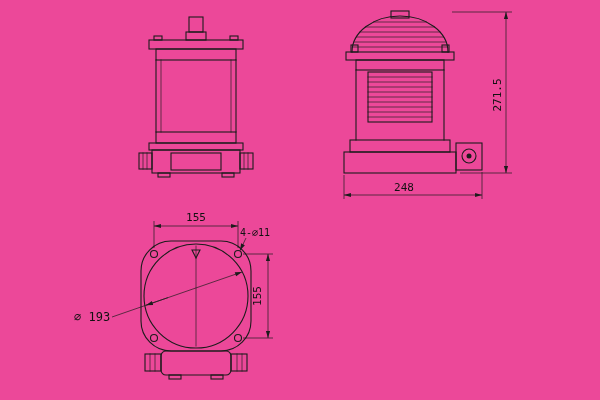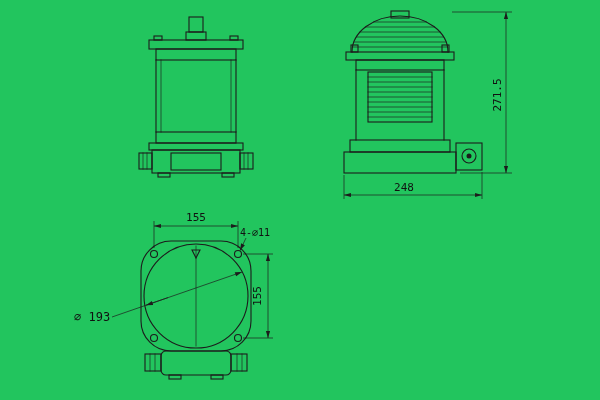--- a/index.html
+++ b/index.html
@@ -7,21 +7,21 @@
     padding: 0;
     background: #ffffff;
     width: 600px;
     height: 400px;
     overflow: hidden;
     font-family: "DejaVu Sans Mono", monospace;
   }
   .page {
     width: 600px;
     height: 400px;
-    background: #22c55e;
+    background: #ec4899;
     position: relative;
   }
   svg { display: block; }
   .obj {
     stroke: #1c1c1c;
     stroke-width: 1.1;
     fill: none;
     stroke-linecap: square;
   }
   .obj .thin { stroke-width: 0.65; }

